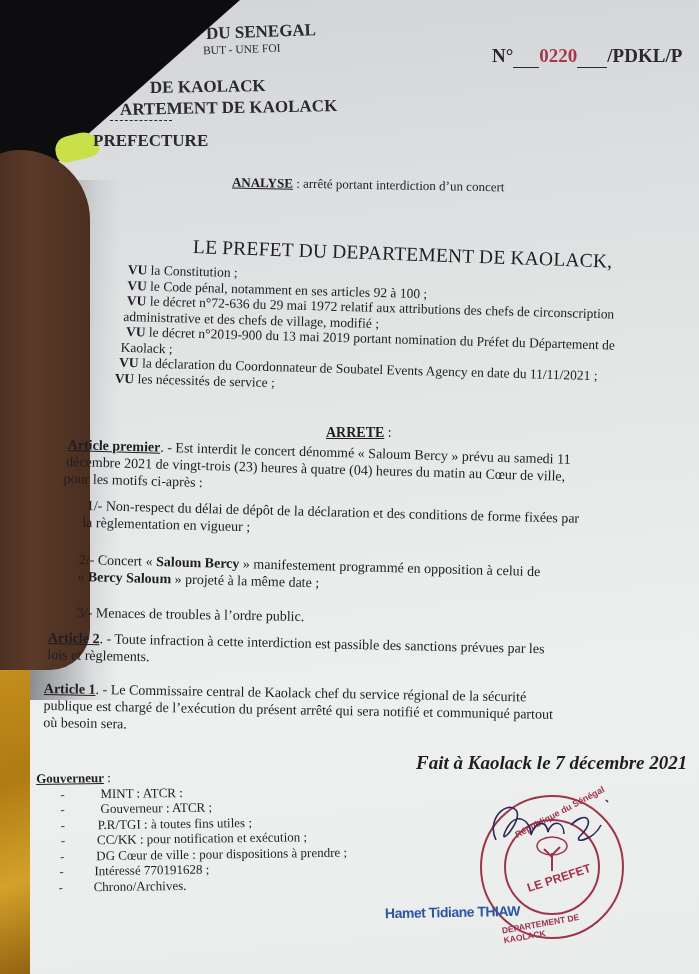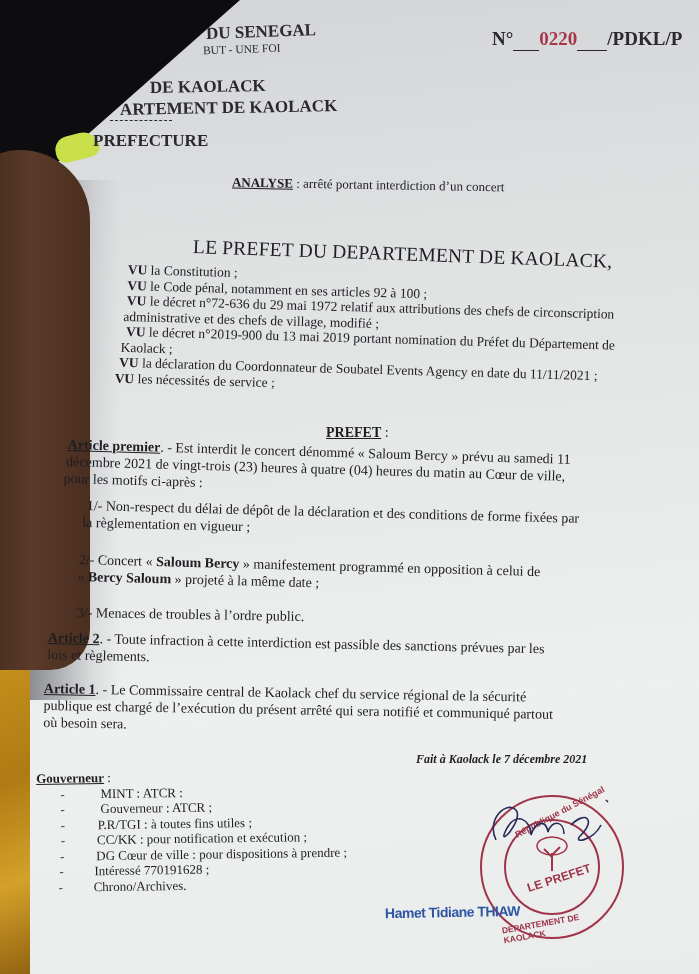--- a/index.html
+++ b/index.html
@@ -41,21 +41,21 @@
     .numero .red { color: #a8364a; }
     .numero .blank { display: inline-block; border-bottom: 1.5px solid #2a2a2e; }
     .analyse { font-size: 13px; }
     .analyse b { text-decoration: underline; }
     .title { font-size: 19.5px; letter-spacing: 0.2px; }
     .vu { font-size: 13.5px; line-height: 15.5px; }
     .vu b { font-weight: bold; }
     .body { font-size: 14px; line-height: 17px; }
     .u { text-decoration: underline; font-weight: bold; }
     .amp { font-size: 13px; line-height: 15.5px; }
-    .fait { font-size: 12px; font-style: italic; font-weight: bold; }
+    .fait { font-size: 19px; font-style: italic; font-weight: bold; }
     .signer { font-family: "Liberation Sans", sans-serif; font-weight: bold; font-size: 14px; color: #2e55a4; letter-spacing: -0.5px; }
     .stamp {
       position: absolute; left: 480px; top: 795px; width: 140px; height: 140px;
       border: 2px solid #a0344a; border-radius: 50%;
     }
     .stamp-inner {
       position: absolute; left: 22px; top: 22px; width: 92px; height: 92px;
       border: 2px solid #a0344a; border-radius: 50%;
     }
     .stamp-text { position: absolute; color: #a0344a; font-family: "Liberation Sans", sans-serif; font-size: 10px; font-weight: bold; }
@@ -72,21 +72,21 @@
 
 <div class="doc">
 
   <div class="abs hdr" style="left:206px; top:22px; transform:rotate(-2deg);">DU SENEGAL</div>
   <div class="abs small" style="left:203px; top:43px; transform:rotate(-2deg); color:#2a2a2e;">BUT - UNE FOI</div>
   <div class="abs hdr" style="left:150px; top:77px; transform:rotate(-1deg);">DE KAOLACK</div>
   <div class="abs hdr" style="left:120px; top:98px; transform:rotate(-1deg);">ARTEMENT DE KAOLACK</div>
   <div class="abs" style="left:110px; top:120px; width:62px; border-top:1px dashed #2a2a2e;"></div>
   <div class="abs hdr" style="left:93px; top:131px;text-align:center;">PREFECTURE</div>
 
-  <div class="abs numero" style="left:492px; top:28px;">
+  <div class="abs numero" style="left:492px; top:45px;">
     <span>N°</span><span class="blank" style="width:26px;">&nbsp;</span><span class="red">0220</span><span class="blank" style="width:30px;">&nbsp;</span><span>/PDKL/P</span>
   </div>
 
   <div class="abs analyse" style="left:232px; top:177px; transform:rotate(1deg);">
     <b>ANALYSE</b><span> : arrêté portant interdiction d’un concert</span>
   </div>
 
   <div class="abs title" style="left:193px; top:236px; transform:rotate(2deg); transform-origin:left;">LE PREFET DU DEPARTEMENT DE KAOLACK,</div>
 
   <div class="abs vu" style="left:128px; top:262px; transform:rotate(1.6deg); transform-origin:left top;">
@@ -94,21 +94,21 @@
     <div><b>VU</b><span> le Code pénal, notamment en ses articles 92 à 100 ;</span></div>
     <div><b>VU</b><span> le décret n°72-636 du 29 mai 1972 relatif aux attributions des chefs de circonscription</span></div>
     <div style="margin-left:-3px;"><b></b><span>administrative et des chefs de village, modifié ;</span></div>
     <div><b>VU</b><span> le décret n°2019-900 du 13 mai 2019 portant nomination du Préfet du Département de</span></div>
     <div style="margin-left:-5px;"><b></b><span>Kaolack ;</span></div>
     <div style="margin-left:-6px;"><b>VU</b><span> la déclaration du Coordonnateur de Soubatel Events Agency en date du 11/11/2021 ;</span></div>
     <div style="margin-left:-10px;"><b>VU</b><span> les nécessités de service ;</span></div>
   </div>
 
   <div class="abs body" style="left:326px; top:424px;">
-    <span class="u">PREFET</span><span> :</span>
+    <span class="u">ARRETE</span><span> :</span>
   </div>
 
   <div class="abs body" style="left:68px; top:436px; transform:rotate(1.7deg); transform-origin:left top;">
     <div><span class="u">Article premier</span><span>. - Est interdit le concert dénommé « Saloum Bercy » prévu au samedi 11</span></div>
     <div style="margin-left:-1px;">décembre 2021 de vingt-trois (23) heures à quatre (04) heures du matin au Cœur de ville,</div>
     <div style="margin-left:-3px;">pour les motifs ci-après :</div>
   </div>
 
   <div class="abs body" style="left:87px; top:497px; transform:rotate(1.5deg); transform-origin:left top;">
     <div>1/- Non-respect du délai de dépôt de la déclaration et des conditions de forme fixées par</div>

